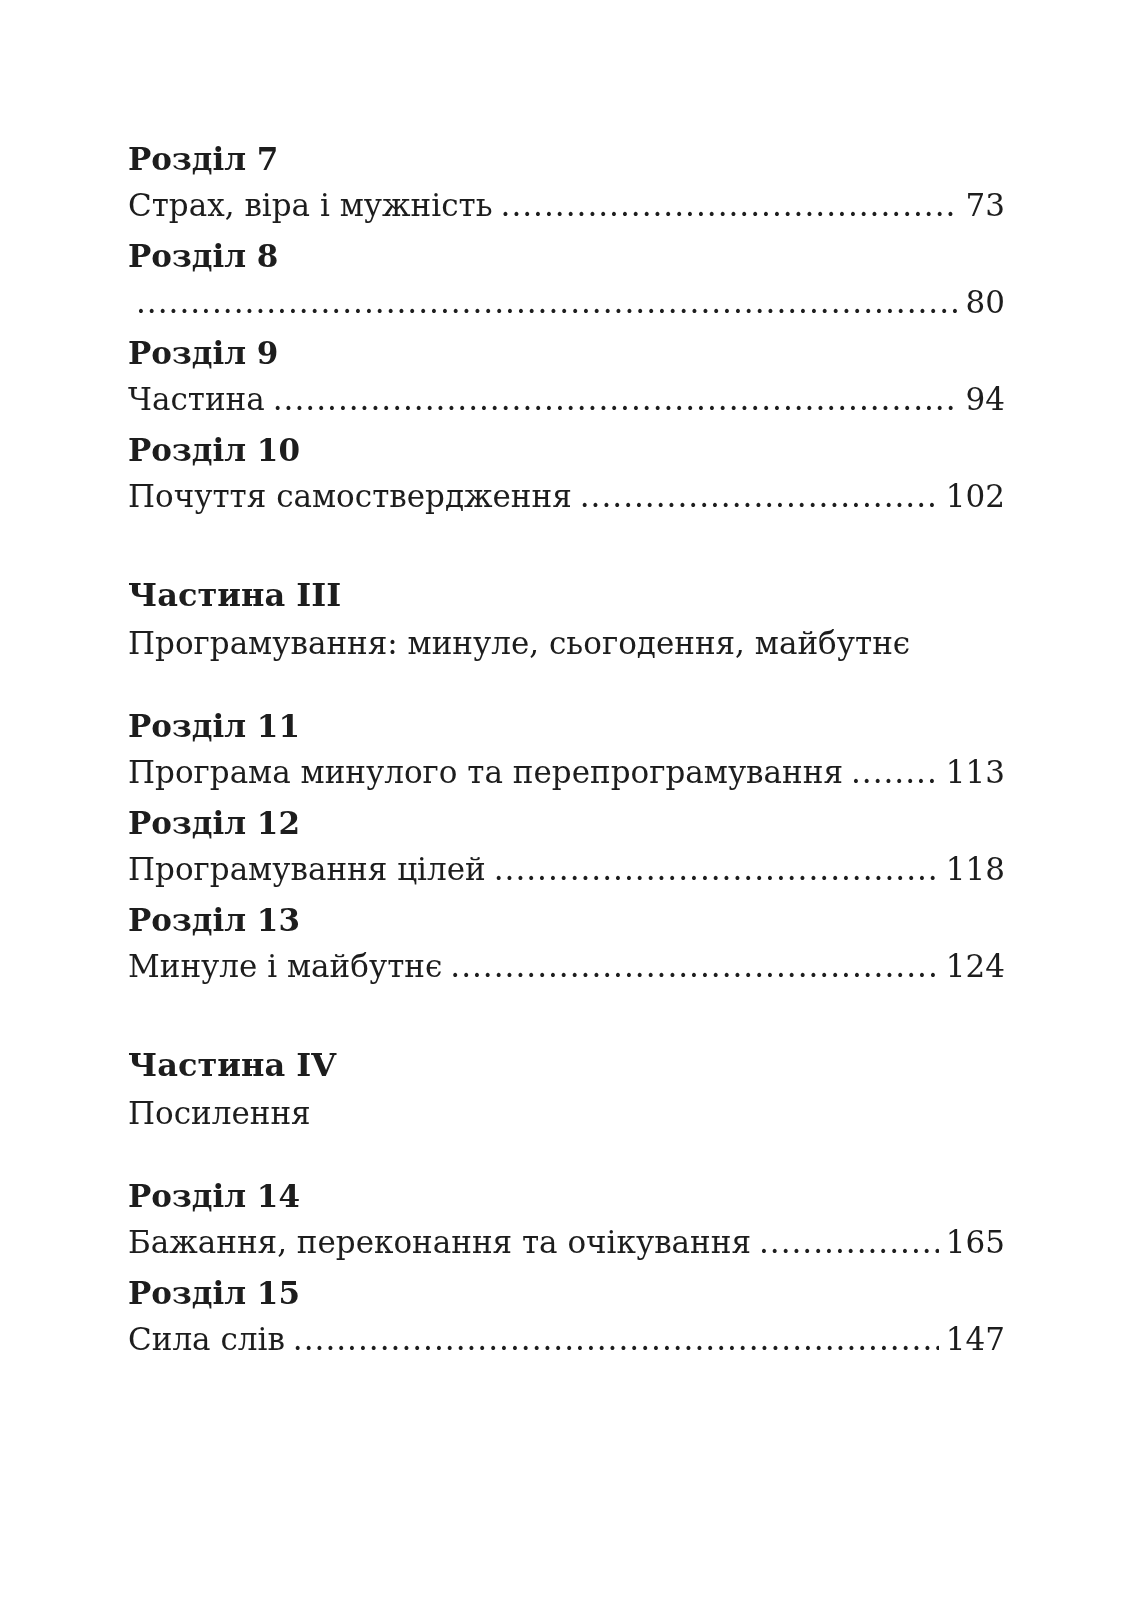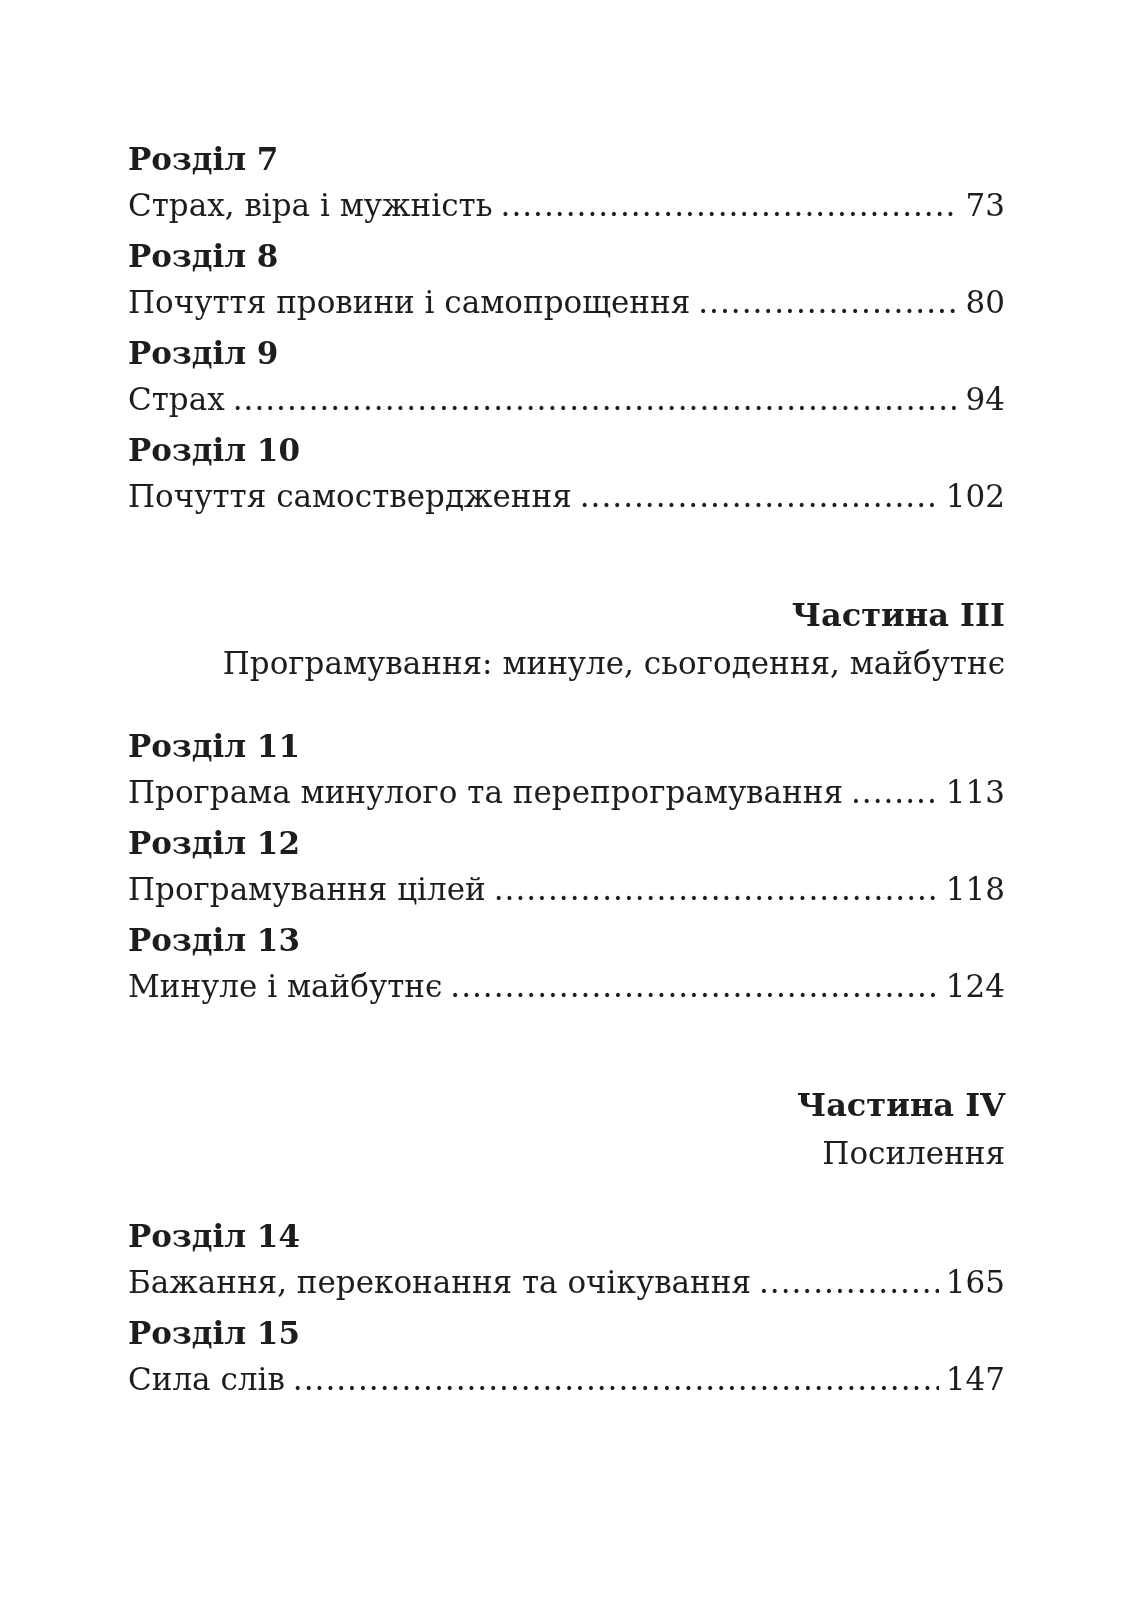--- a/index.html
+++ b/index.html
@@ -45,22 +45,22 @@
     margin: 0 7px 0 8px;
     letter-spacing: 1px;
   }
   .dots::after {
     content: "...................................................................................................................................";
   }
   .page-num {
     white-space: nowrap;
   }
   .part {
-    text-align: right;
-    margin-top: 72px;
+    text-align: left;
+    margin-top: 52px;
     margin-bottom: 36px;
   }
   .part-heading {
     font-size: 32px;
     font-weight: bold;
     line-height: 48px;
   }
   .part-subtitle {
     font-size: 31px;
     line-height: 48px;
@@ -76,30 +76,29 @@
     <div class="toc-line">
       <span class="toc-title">Страх, віра і мужність</span>
       <span class="dots"></span>
       <span class="page-num">73</span>
     </div>
   </div>
 
   <div class="chapter">
     <div class="chapter-heading">Розділ 8</div>
     <div class="toc-line">
-      <span class="toc-title">Почуття провини і самопрощення</span>
       <span class="dots"></span>
       <span class="page-num">80</span>
     </div>
   </div>
 
   <div class="chapter">
     <div class="chapter-heading">Розділ 9</div>
     <div class="toc-line">
-      <span class="toc-title">Страх</span>
+      <span class="toc-title">Частина</span>
       <span class="dots"></span>
       <span class="page-num">94</span>
     </div>
   </div>
 
   <div class="chapter">
     <div class="chapter-heading">Розділ 10</div>
     <div class="toc-line">
       <span class="toc-title">Почуття самоствердження</span>
       <span class="dots"></span>

